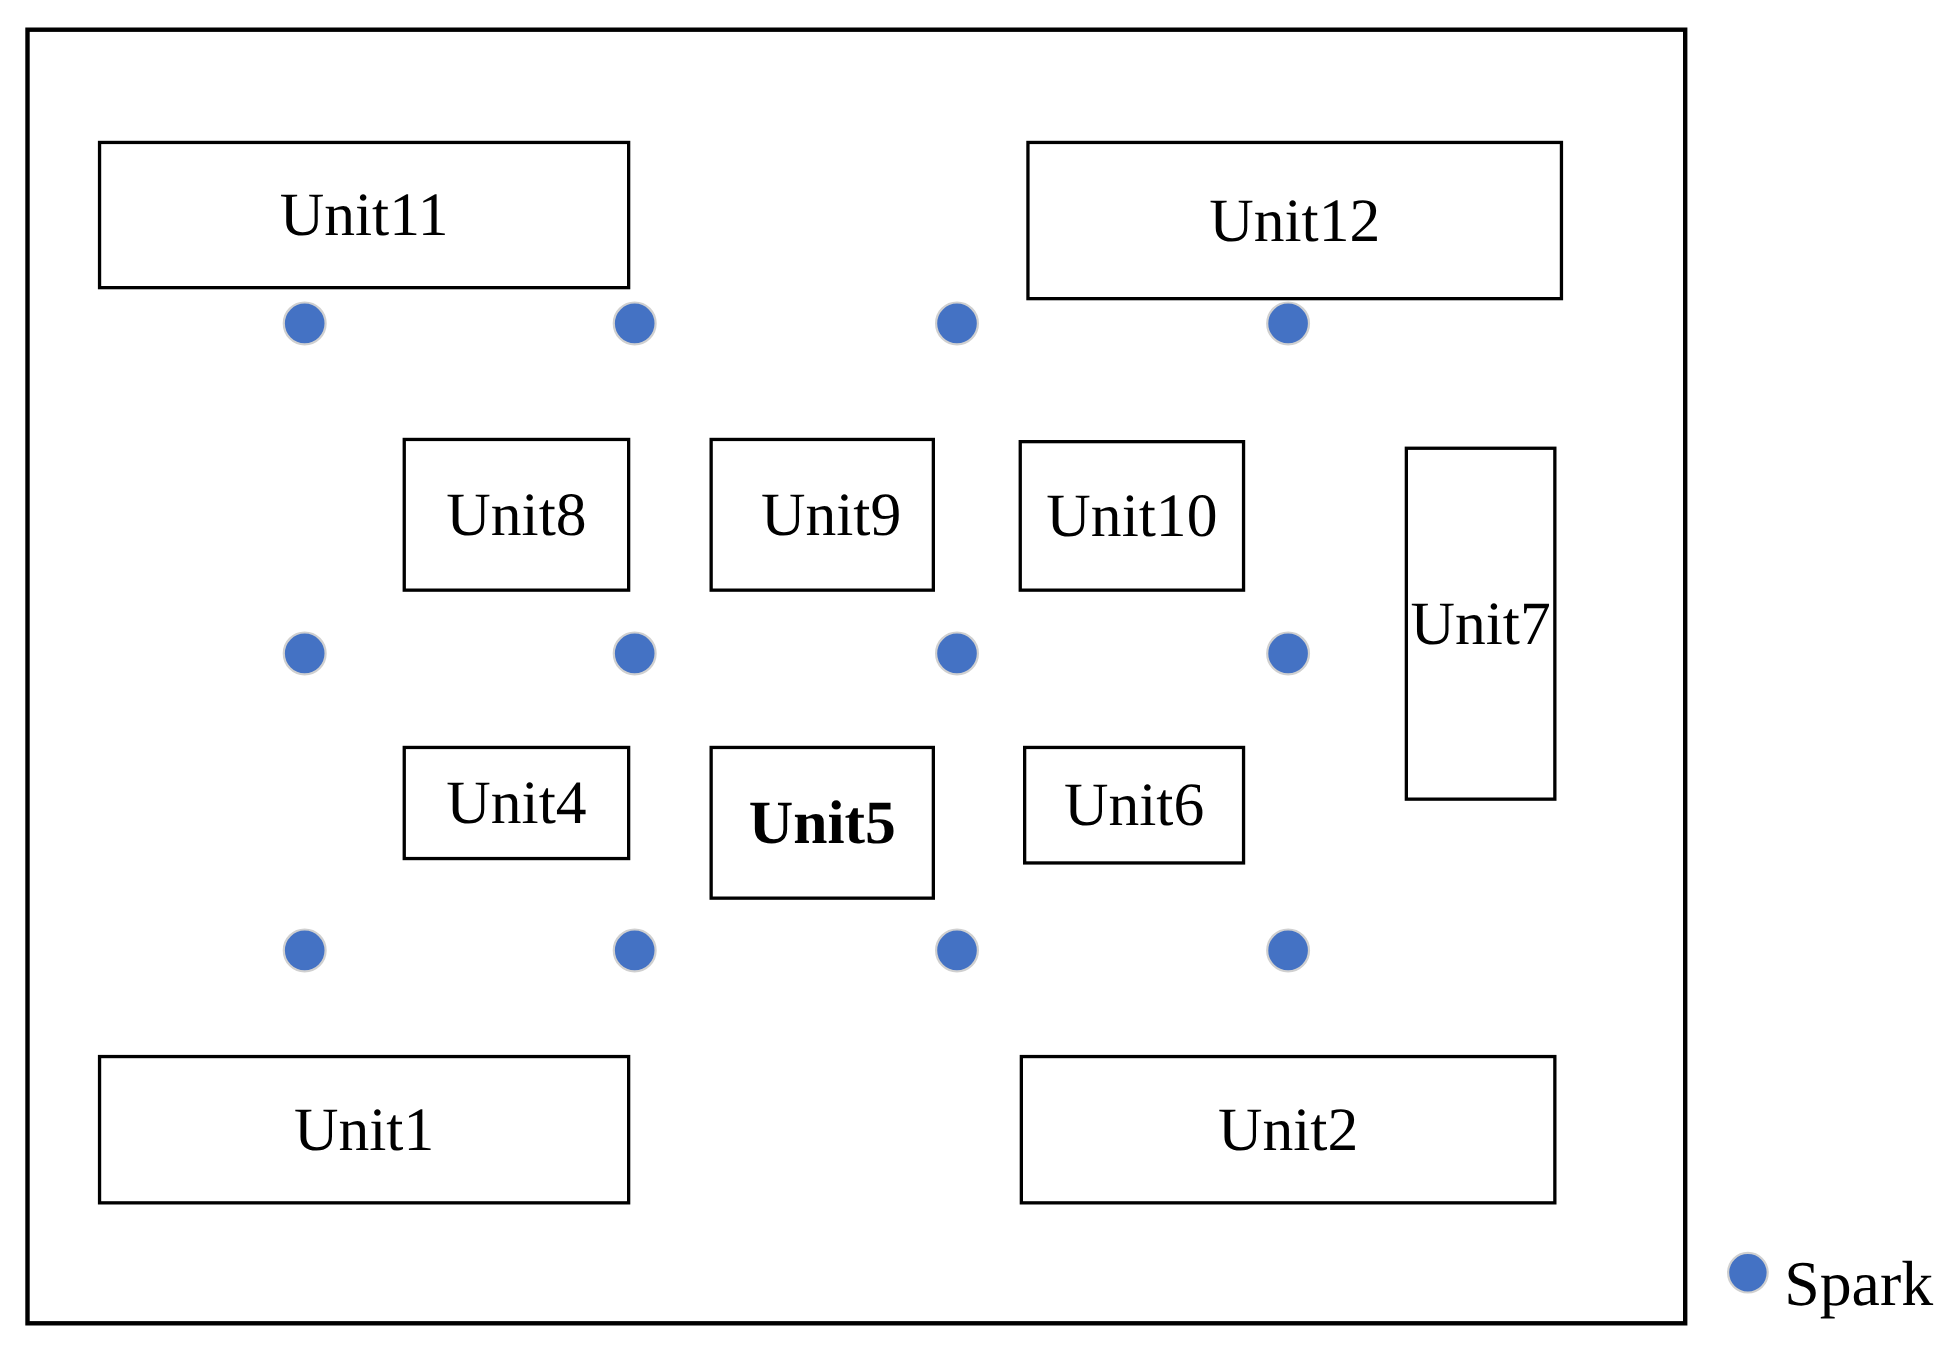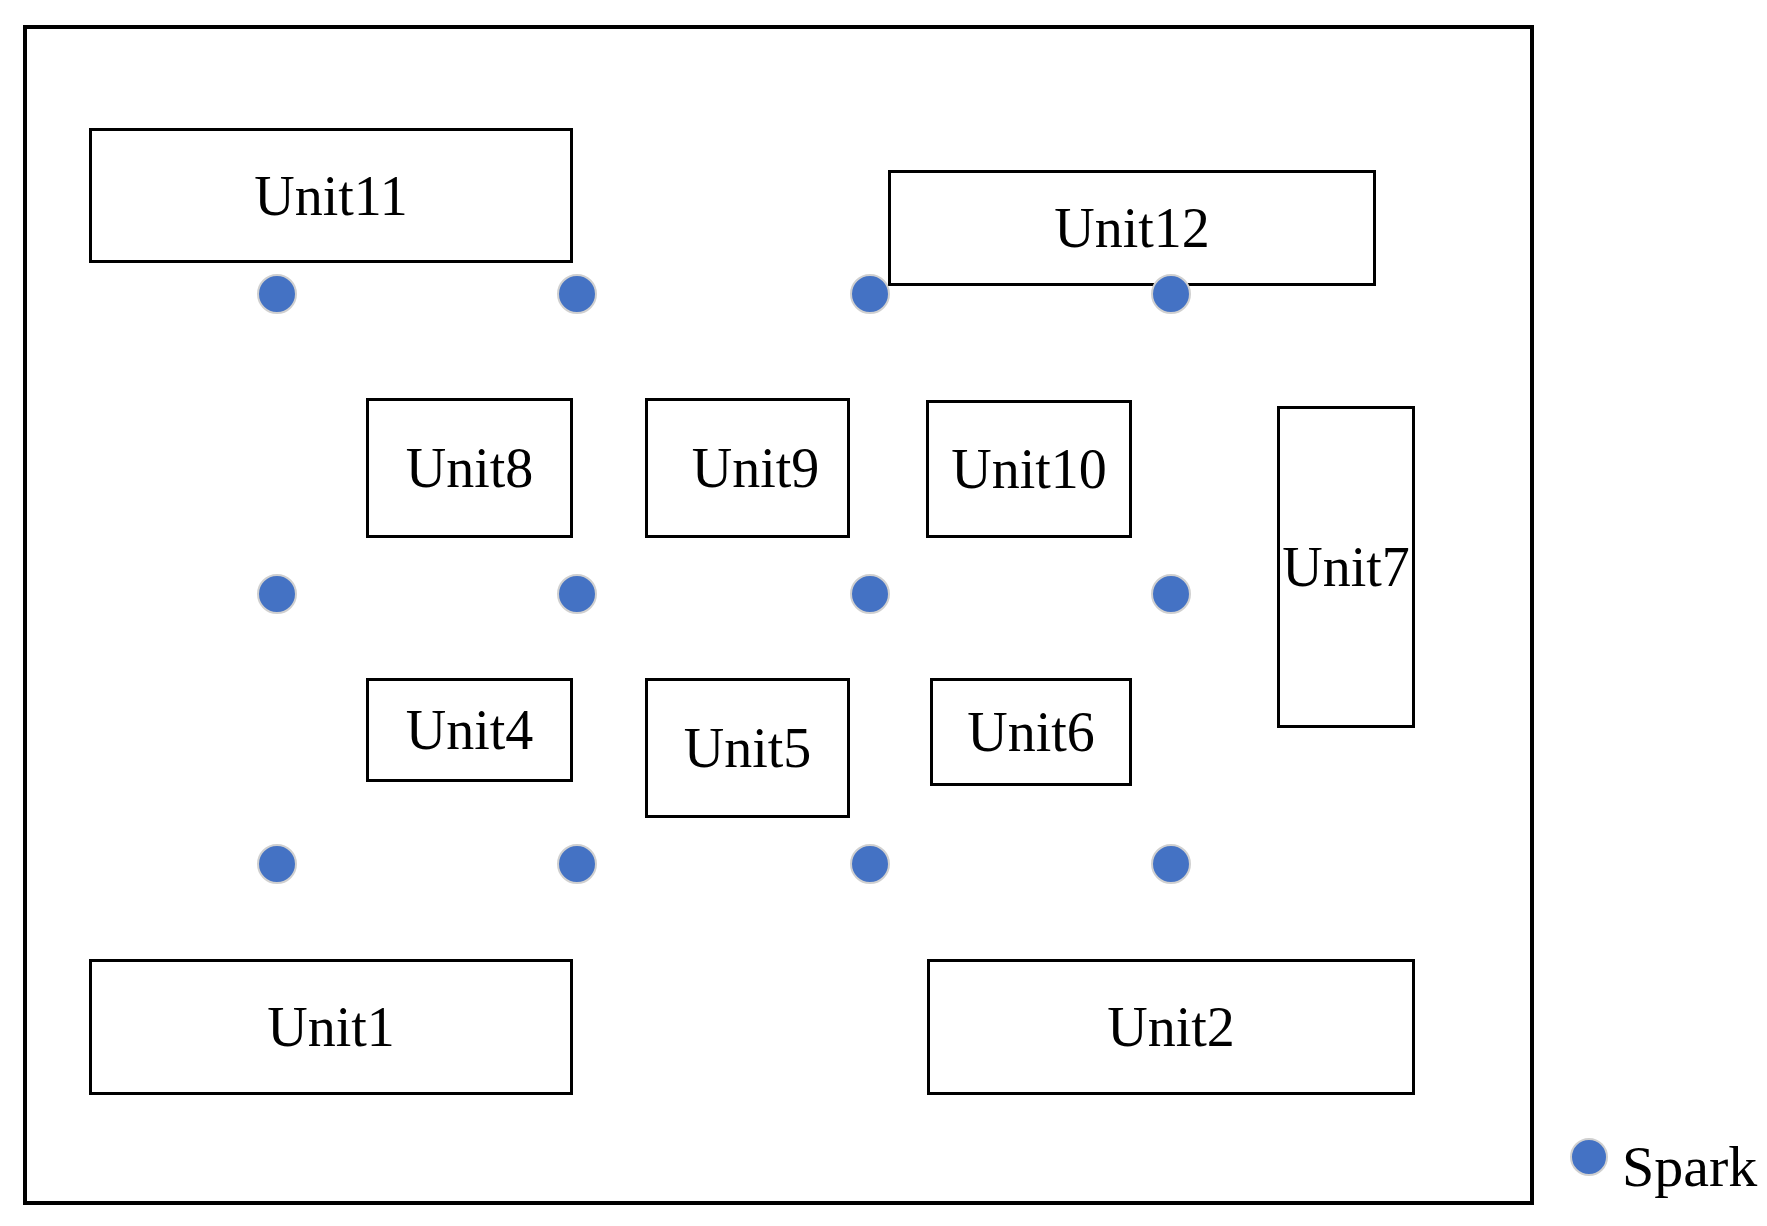--- a/index.html
+++ b/index.html
@@ -81,39 +81,39 @@
 </head>
 <body>
 
 <div id="canvas">
 
   <div id="outer-frame" style="left: 23px; top: 25px; width: 1511px; height: 1180px; border-color: rgb(0, 0, 0); background: rgb(255, 255, 255);"></div>
 
   <div class="unit-box" id="box-unit11" style="left: 89px; top: 128px; width: 484px; height: 135px; justify-content: center;">
     <span class="unit-label">Unit11</span>
   </div>
-  <div class="unit-box" id="box-unit12" style="left: 888px; top: 128px; width: 488px; height: 116px; margin-top: 42px;">
+  <div class="unit-box" id="box-unit12" style="left: 933px; top: 128px; width: 488px; height: 145px;">
     <span class="unit-label">Unit12</span>
   </div>
   <div class="unit-box" id="box-unit8" style="left: 366px; top: 398px; width: 207px; height: 140px;">
     <span class="unit-label">Unit8</span>
   </div>
   <div class="unit-box" id="box-unit9" style="left: 645px; top: 398px; width: 205px; height: 140px; padding-left: 16px;">
     <span class="unit-label">Unit9</span>
   </div>
   <div class="unit-box" id="box-unit10" style="left: 926px; top: 400px; width: 206px; height: 138px;">
     <span class="unit-label">Unit10</span>
   </div>
   <div class="unit-box tall" id="box-unit7" style="left: 1277px; top: 406px; width: 138px; height: 322px;">
     <span class="unit-label">Unit7</span>
   </div>
   <div class="unit-box" id="box-unit4" style="left: 366px; top: 678px; width: 207px; height: 104px;">
     <span class="unit-label">Unit4</span>
   </div>
-  <div class="unit-box" id="box-unit5" style="left: 645px; top: 678px; width: 205px; height: 140px;">
+  <div class="unit-box" id="box-unit5" style="left: 645px; top: 678px; width: 205px; height: 140px; font-weight: bold;">
     <span class="unit-label">Unit5</span>
   </div>
   <div class="unit-box" id="box-unit6" style="left: 930px; top: 678px; width: 202px; height: 108px;">
     <span class="unit-label">Unit6</span>
   </div>
   <div class="unit-box" id="box-unit1" style="left: 89px; top: 959px; width: 484px; height: 136px;">
     <span class="unit-label">Unit1</span>
   </div>
   <div class="unit-box" id="box-unit2" style="left: 927px; top: 959px; width: 488px; height: 136px;">
     <span class="unit-label">Unit2</span>

